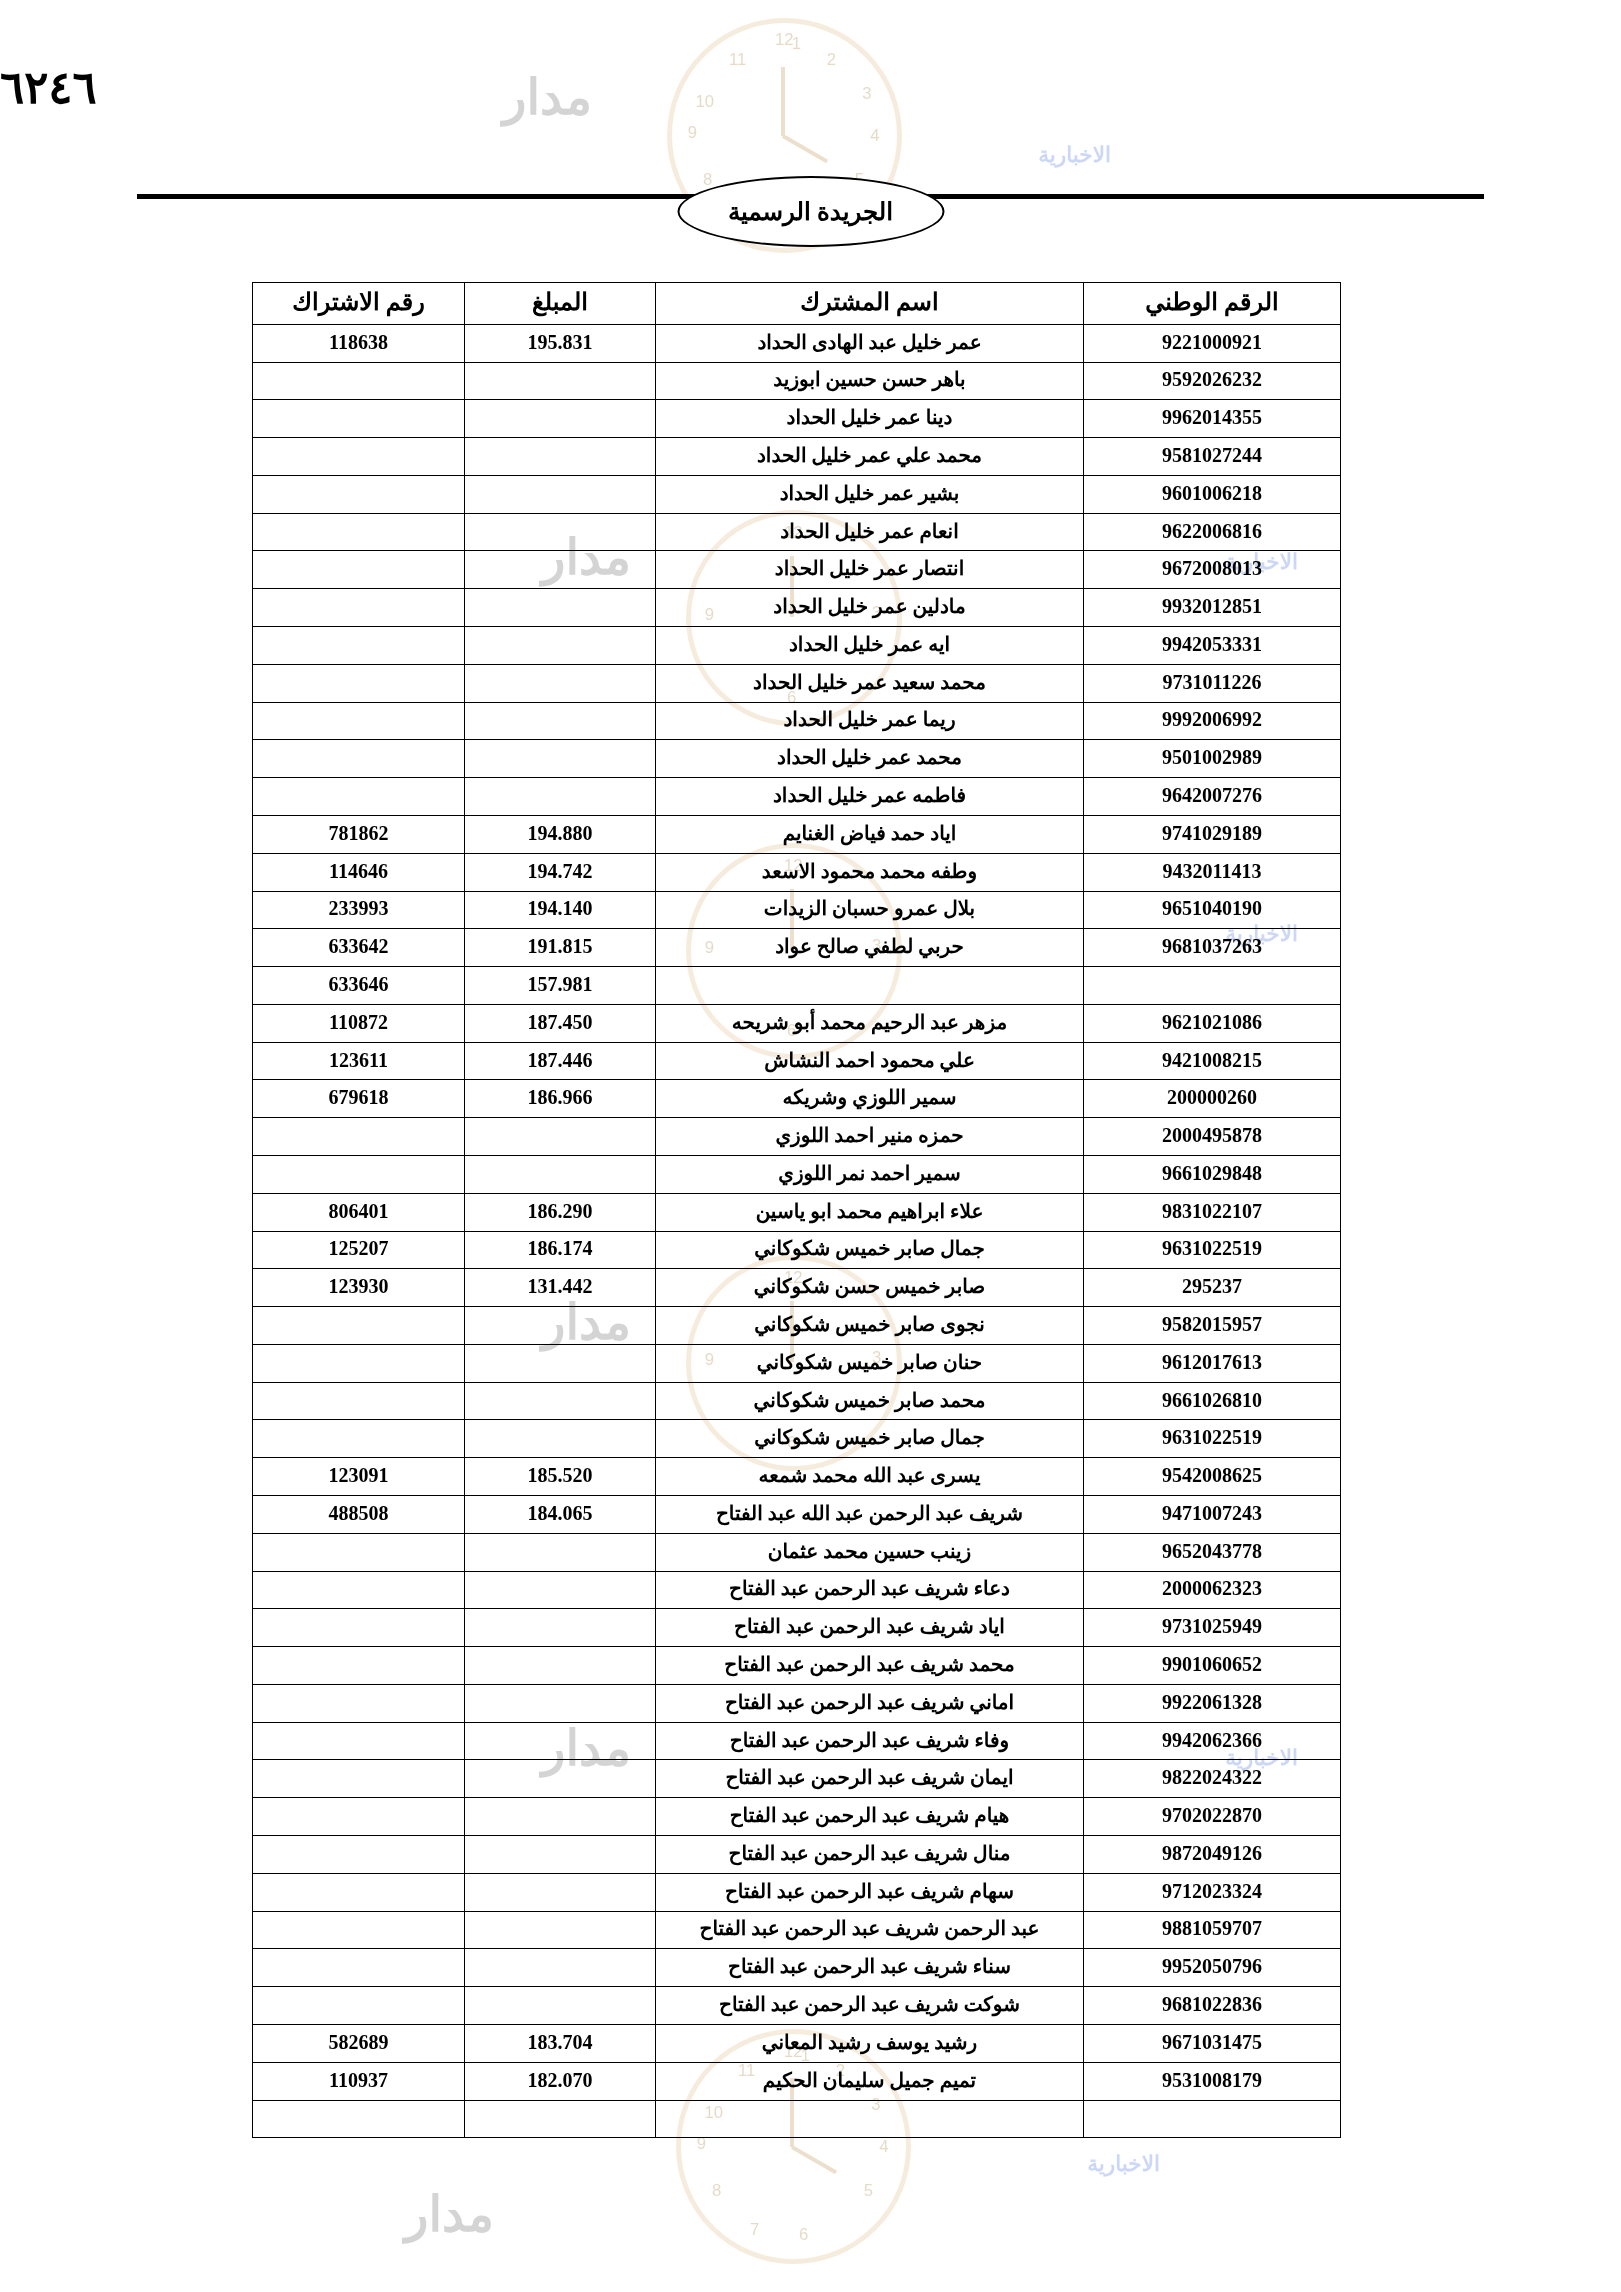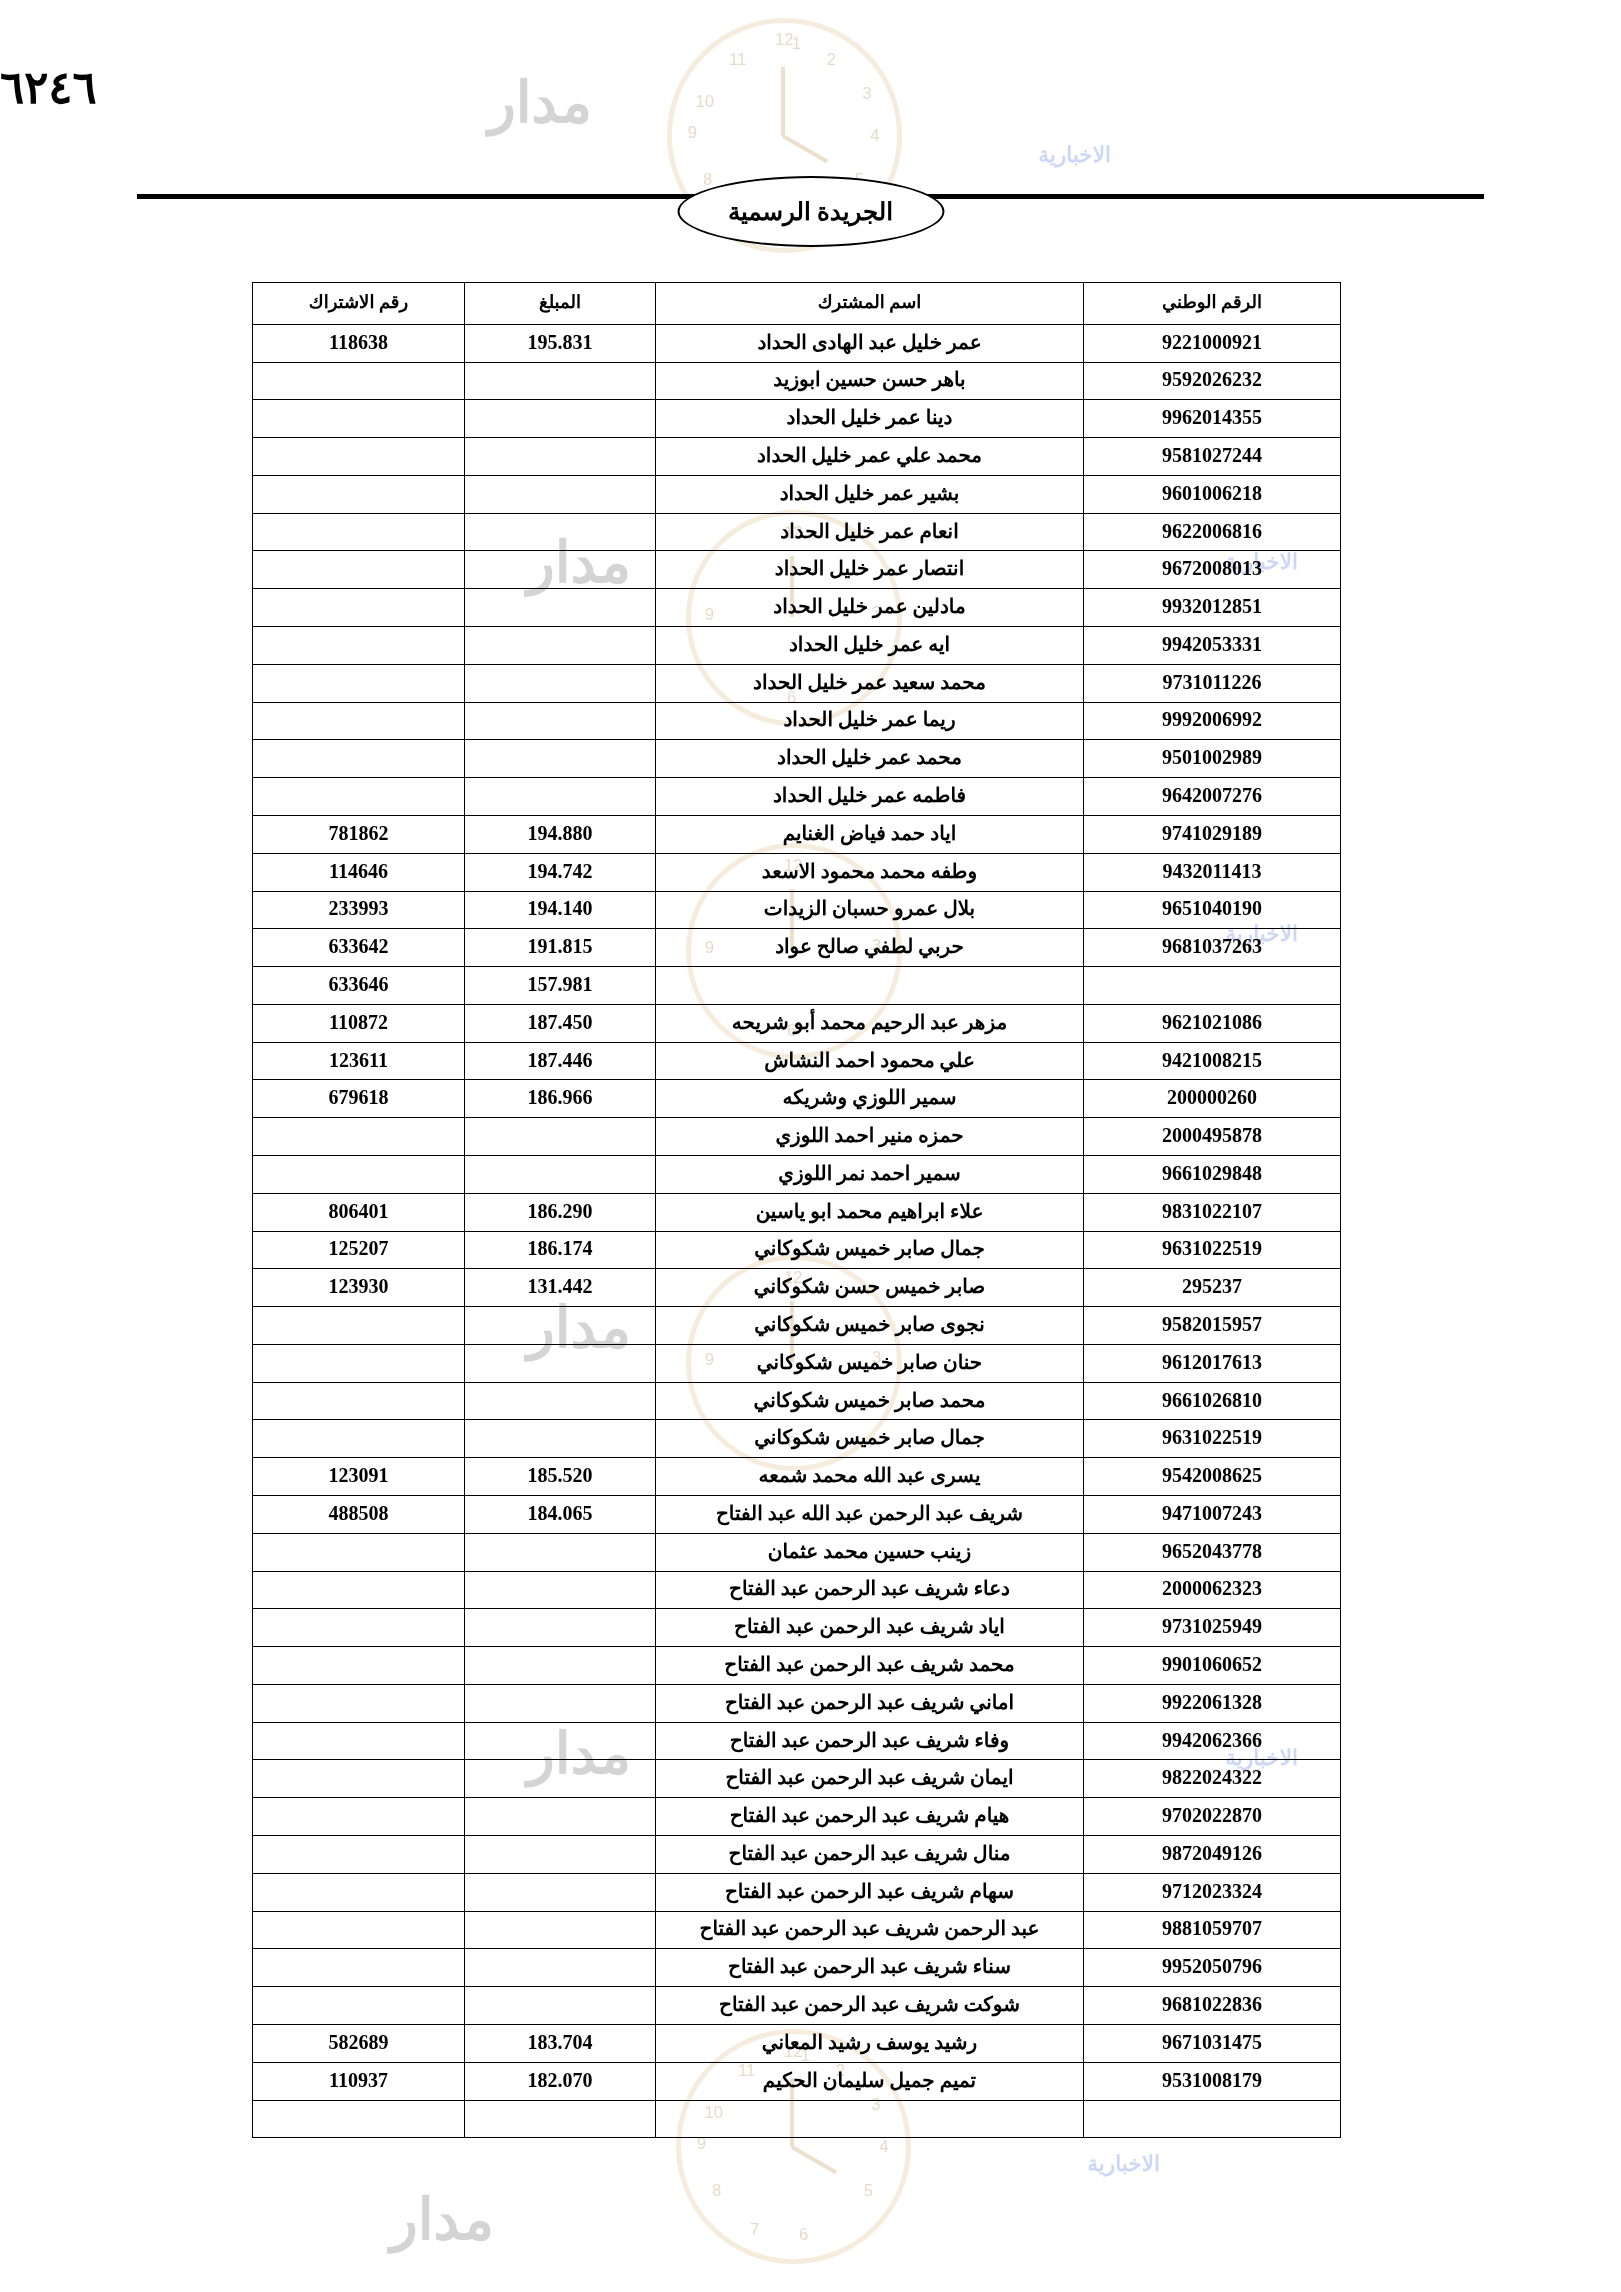--- a/index.html
+++ b/index.html
@@ -26,21 +26,21 @@
   .wm {
     position: absolute;
     opacity: 0.22;
     font-family: "Liberation Sans", sans-serif;
     font-weight: bold;
     color: #d98c1f;
     white-space: nowrap;
     letter-spacing: 1px;
   }
   .wm-big {
-    font-size: 57px;
+    font-size: 49px;
     color: #404040;
   }
   .wm-sub {
     font-size: 21.6px;
     color: #1d4ed8;
   }
   .wm-clock {
     position: absolute;
     border: 5.9px solid #e7c9a0;
     border-radius: 50%;
@@ -130,21 +130,21 @@
     vertical-align: middle;
     height: 29px;
     font-family: "Liberation Serif", serif;
     font-weight: bold;
     background: transparent;
     white-space: nowrap;
     overflow: hidden;
   }
   table.ledger thead th {
     height: 33px;
-    font-size: 18px;
+    font-size: 24px;
   }
   col.c-national { width: 257px; }
   col.c-name     { width: 428px; }
   col.c-amount   { width: 191px; }
   col.c-sub      { width: 212px; }
 
   td.blank { border-top: none; border-bottom: none; }
   td.tall  { height: 147px; }
 
   .name-cell { font-size: 19.6px; }

